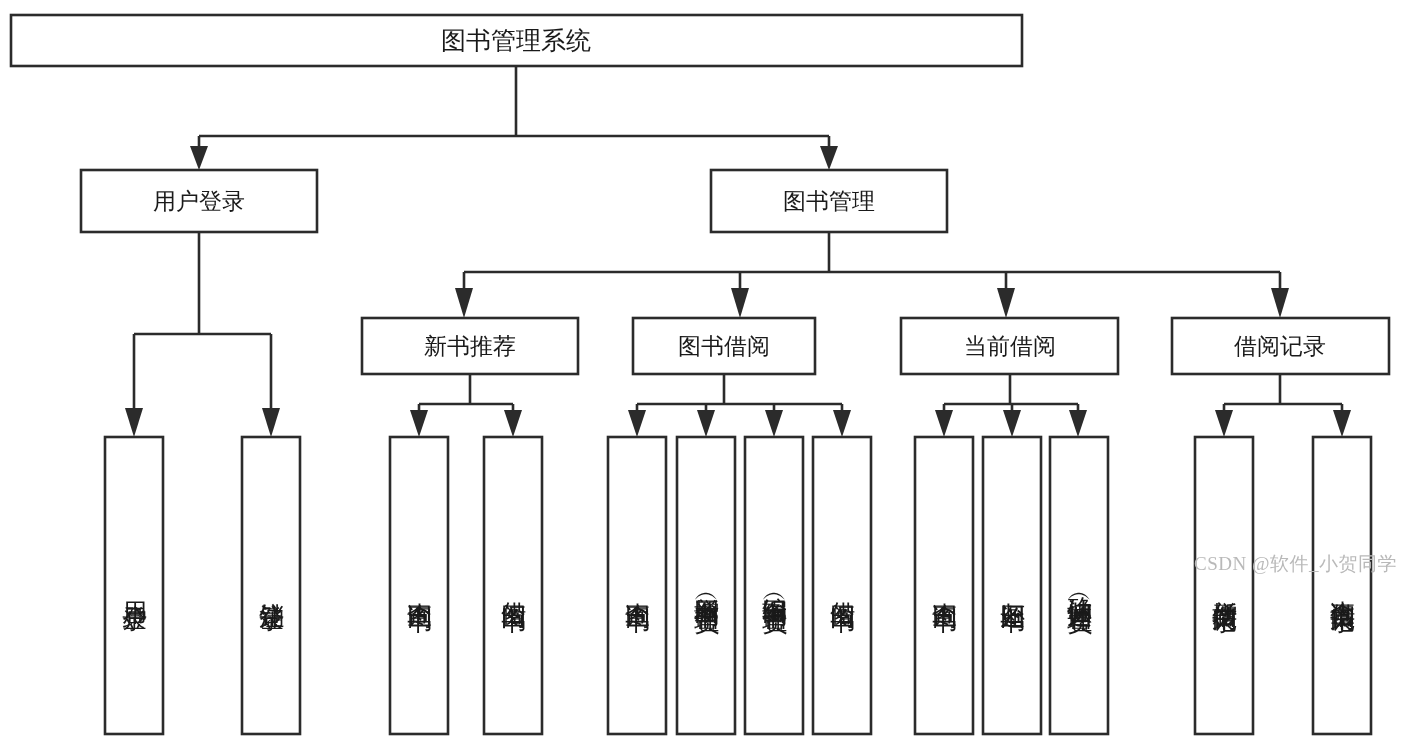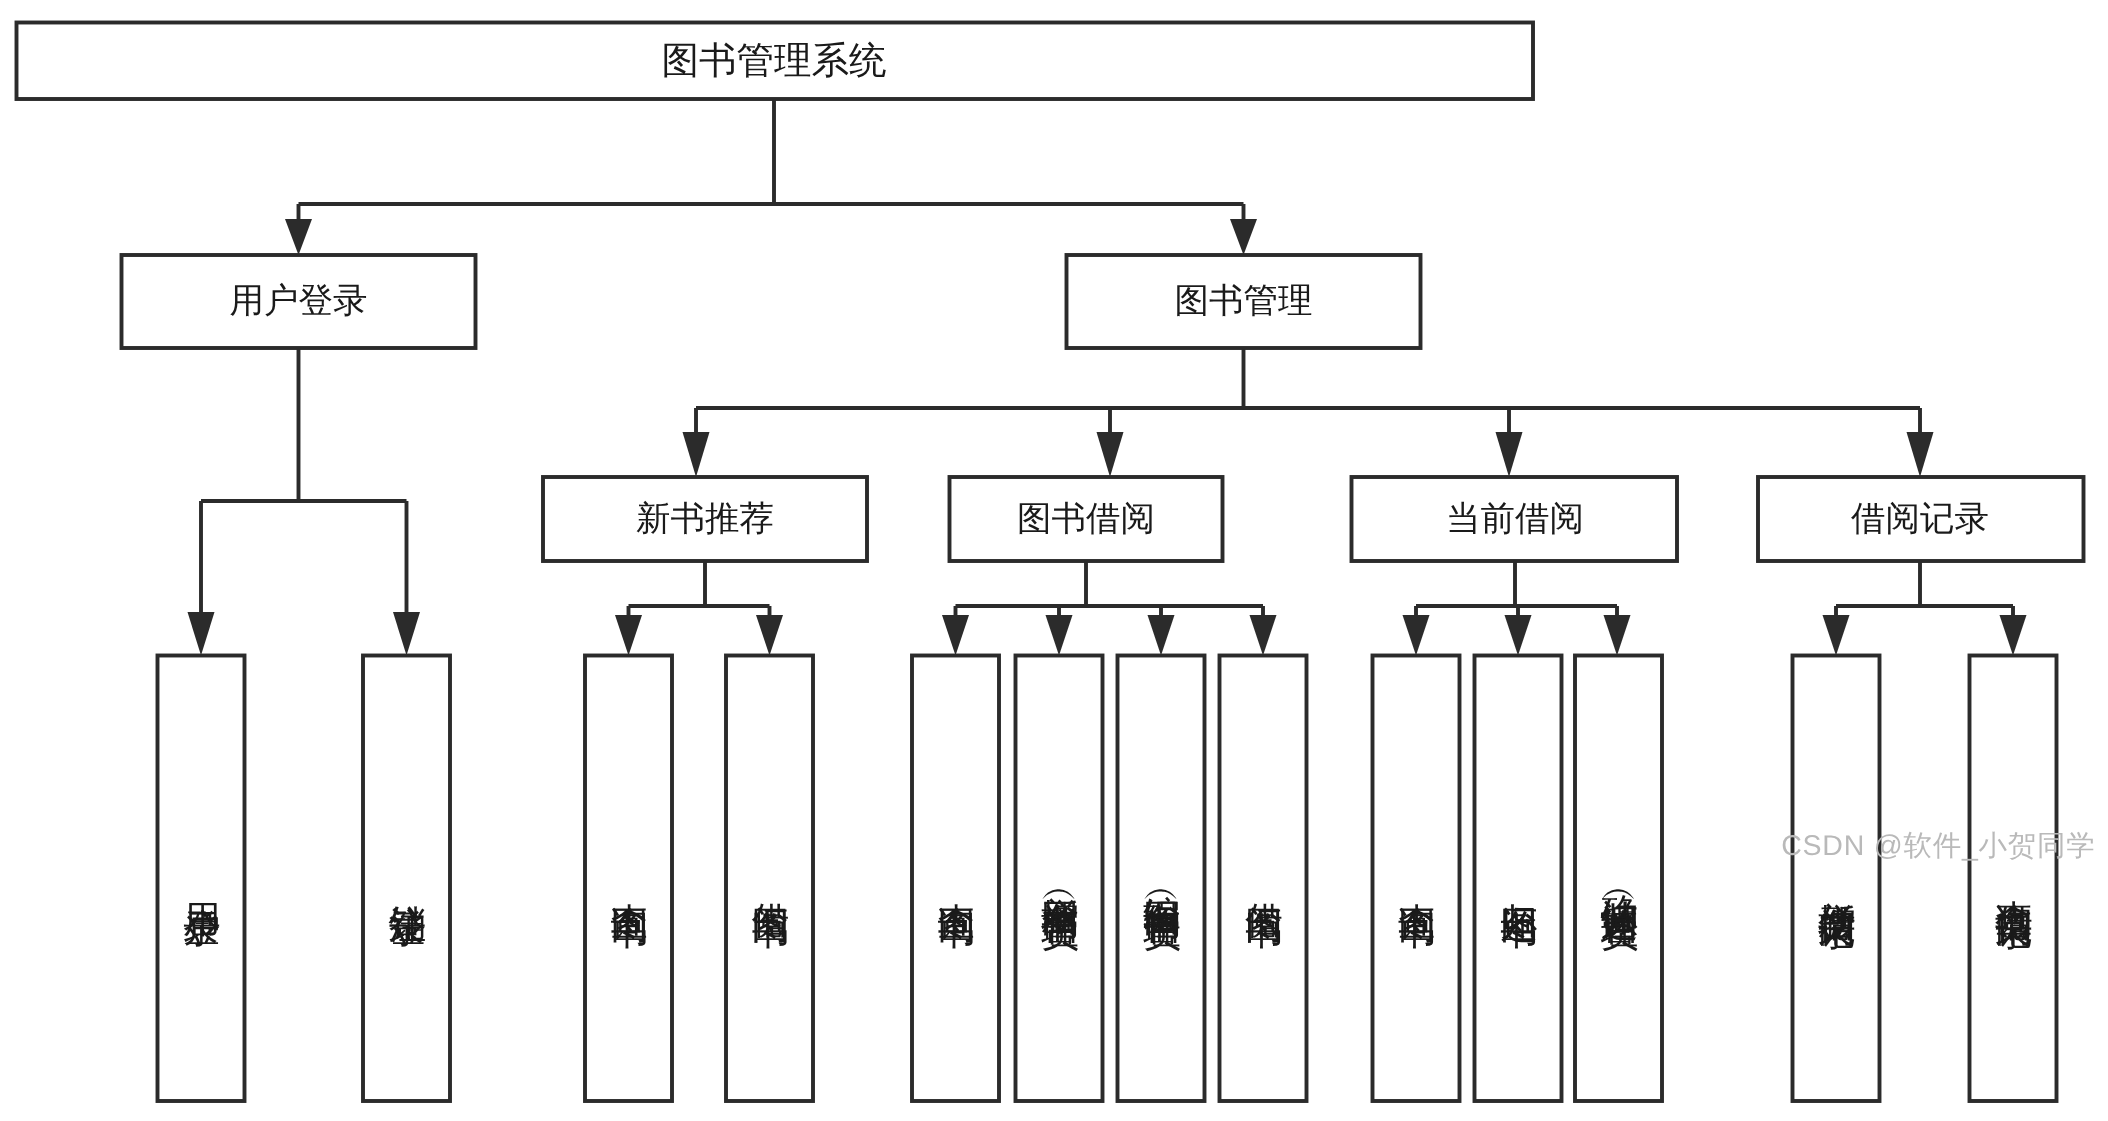--- a/index.html
+++ b/index.html
@@ -63,21 +63,21 @@
     align-items: center;
     justify-content: center;
     text-align: center;
     white-space: nowrap;
     pointer-events: none;
   }
   .watermark {
     position: absolute;
     right: 8px;
     bottom: 4px;
-    font-family: Liberation Sans, sans-serif;
+    font-family: Liberation Serif, serif;
     font-size: 19px;
     color: #b9b9b9;
     white-space: nowrap;
     letter-spacing: 0.5px;
   }
 </style>
 </head>
 <body>
 
 <div id="diagram-root">

